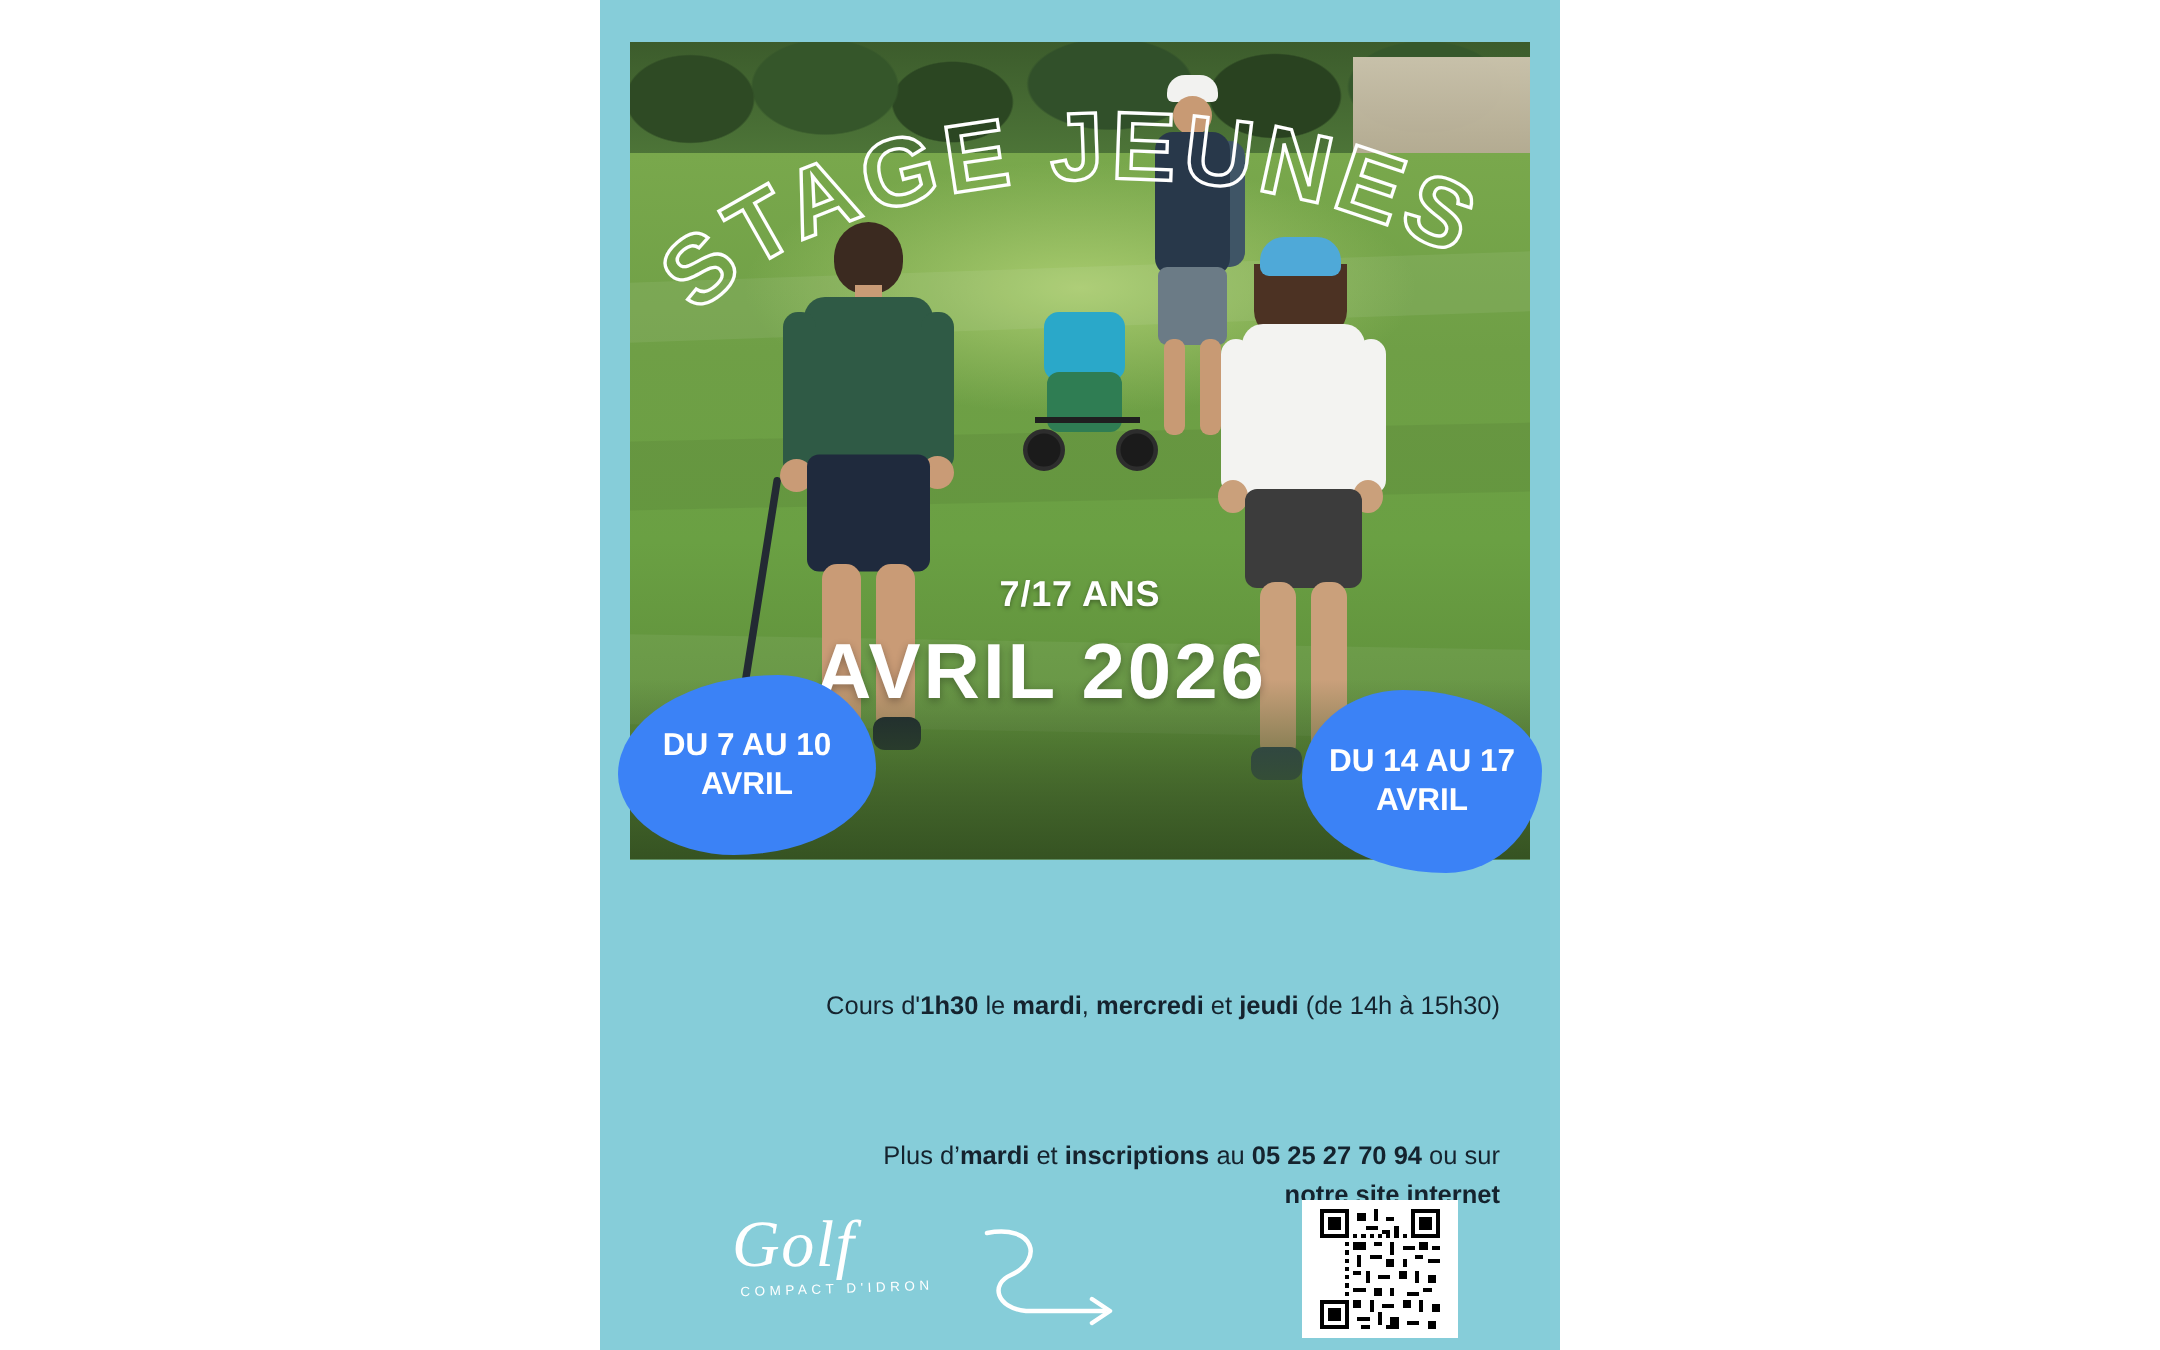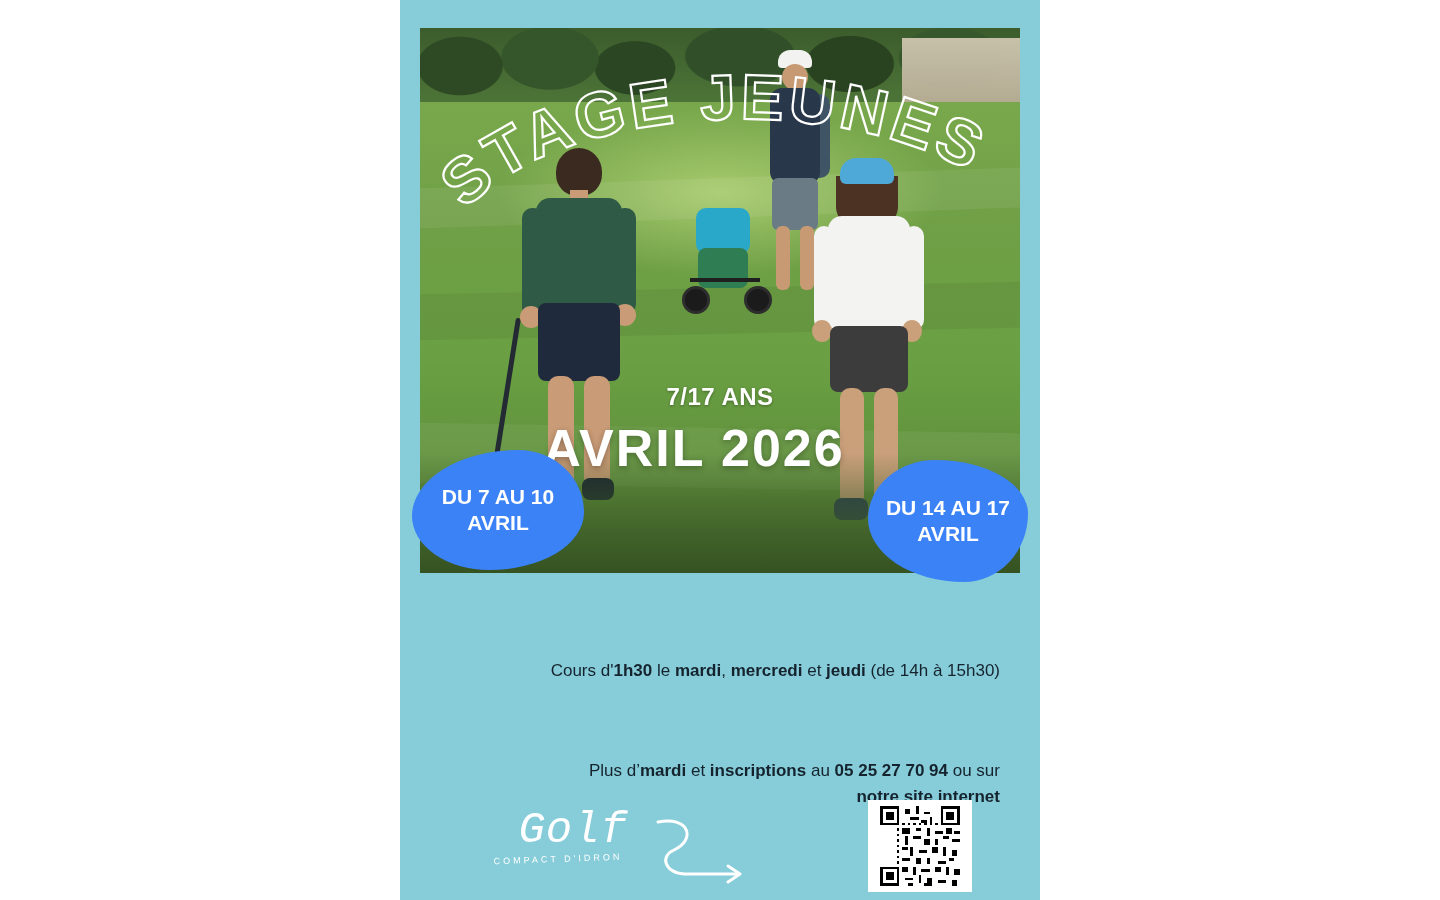--- a/index.html
+++ b/index.html
@@ -236,26 +236,26 @@
     width: 640px;
     height: 100px;
   }
   .logo-wrap {
     position: absolute;
     left: 88px; top: 8px;
     width: 140px; height: 80px;
     color: #ffffff;
   }
   .logo-script {
-    font-family: Liberation Mono, monospace;
+    font-family: Liberation Serif, serif;
     font-style: italic;
     font-size: 44px;
     line-height: 1;
     letter-spacing: 1px;
-    text-align: right;
+    text-align: left;
   }
   .logo-sub {
     font-size: 9px;
     letter-spacing: 3px;
     text-align: center;
     margin-top: 2px;
     transform: rotate(-2deg);
   }
   .arrow-wrap {
     position: absolute;

